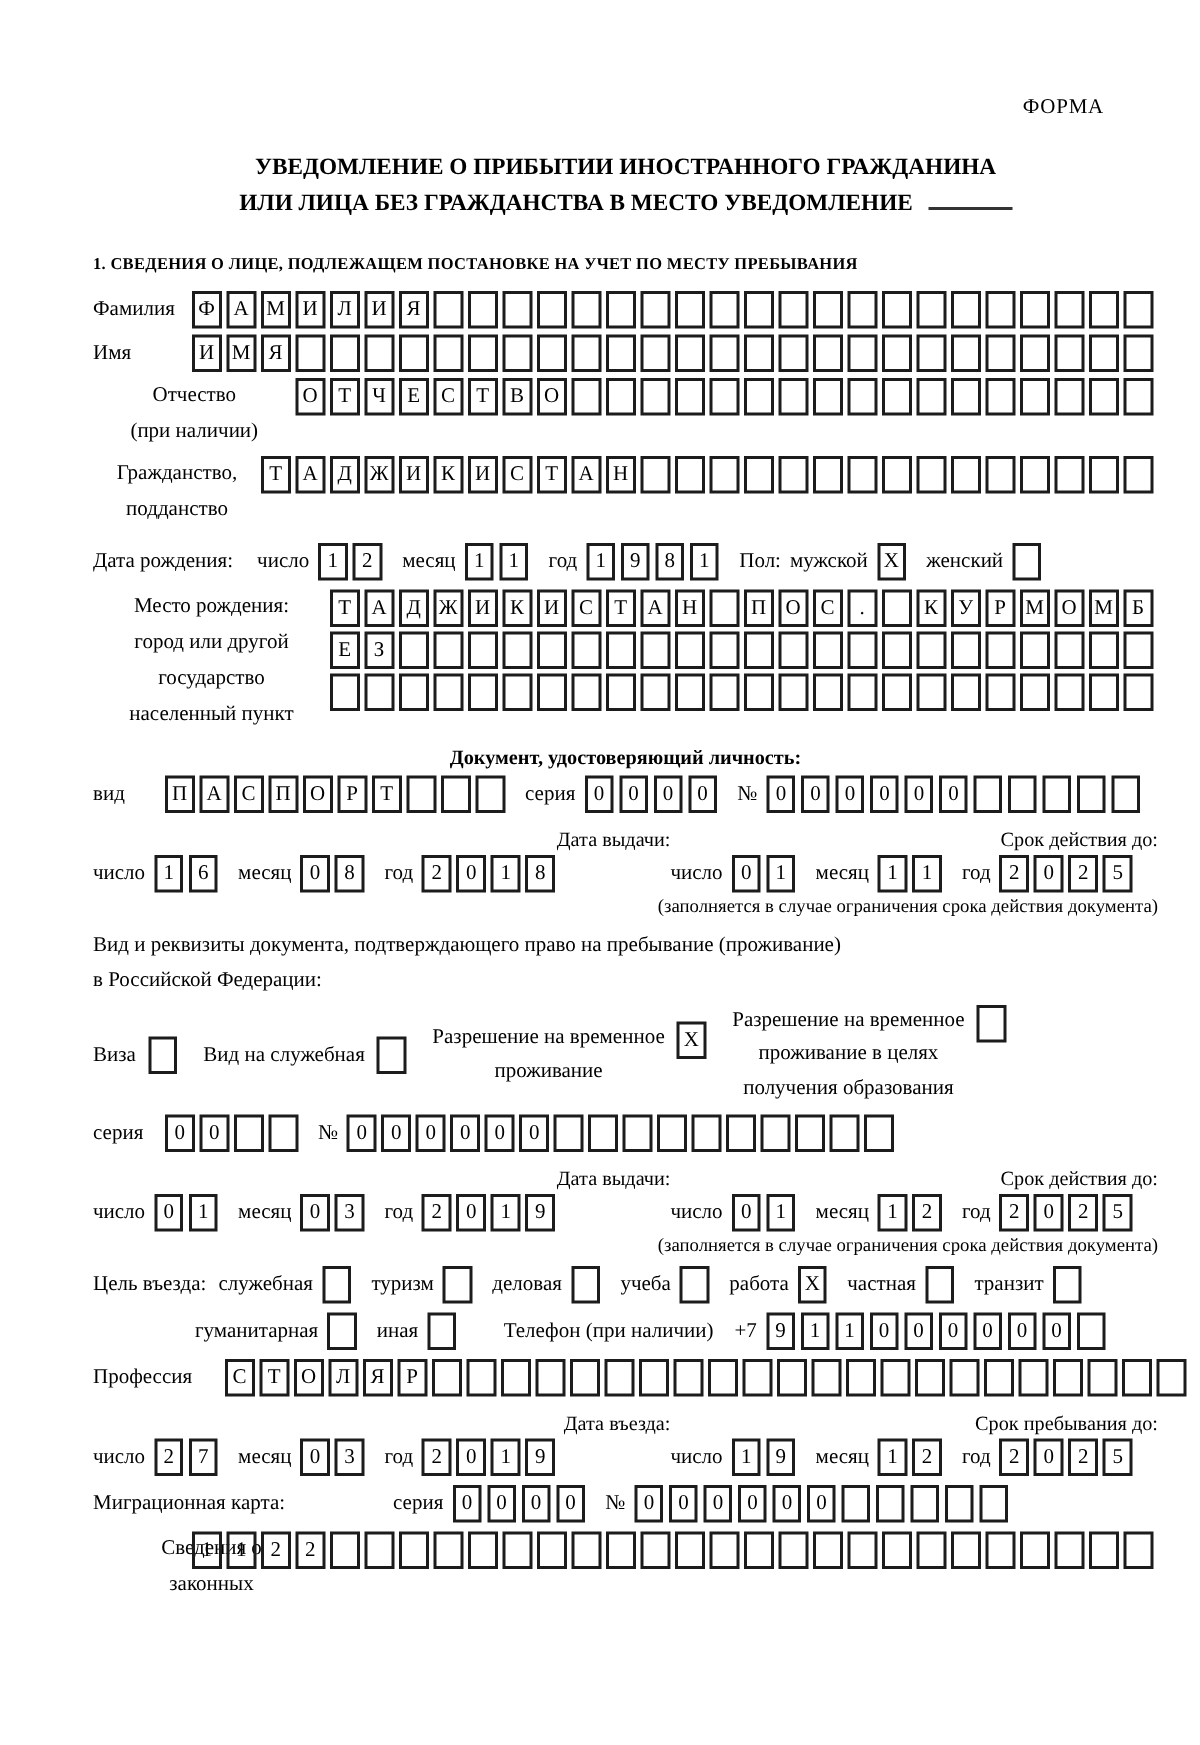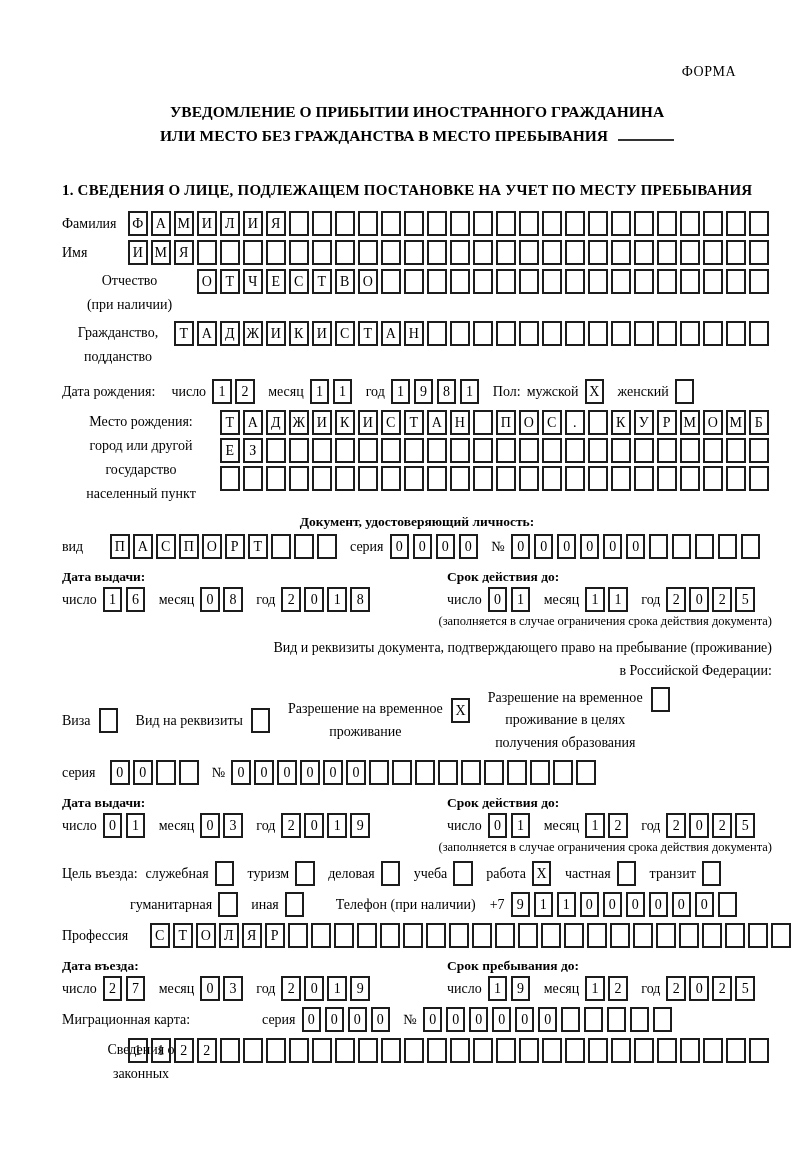--- a/index.html
+++ b/index.html
@@ -6,66 +6,66 @@
   body{width:800px;height:1163px;overflow:hidden;color:#000;
        font-family:"Liberation Serif", serif;font-size:14px;}
   .page{padding:38px 28px 0 62px;}
   
   .hdr{margin-left:558px;font-size:13px;line-height:1.35;}
   .hdr .sub{margin-top:6px;}
   .forma{font-weight:normal;text-align:right;margin:26px 36px 0 0;font-size:14px;letter-spacing:.5px;}
   
   .title{text-align:center;font-weight:bold;font-size:15.5px;line-height:1.55;margin-top:20px;}
   .uline{display:inline-block;width:56px;border-bottom:2px solid #333;margin-left:10px;}
-  .sect{font-weight:bold;font-size:15px;margin-top:34px;letter-spacing:.2px;}
+  .sect{font-weight:bold;font-size:11px;margin-top:22px;letter-spacing:.2px;}
   
   .cells{display:inline-flex;flex-wrap:nowrap;}
   .cell{display:inline-block;width:19.5px;height:25px;box-sizing:border-box;
         border:2px solid #1c1c1c;margin-right:3.5px;text-align:center;
         line-height:22px;font-size:14px;flex:0 0 auto;}
   
   .row{display:flex;align-items:flex-start;margin-top:4px;}
   .lbl{flex:0 0 auto;line-height:25px;}
   .w66{width:66px;} .w112{width:112px;} .w135{width:135px;} .w158{width:158px;}
   .stack{line-height:24px;text-align:center;}
   .cellcol .cells{margin-bottom:3px;}
   .dlbl{line-height:25px;margin:0 6px 0 10px;}
   .dlbl.first{margin-left:0;}
   
   .dochead{text-align:center;font-weight:bold;font-size:13.5px;margin-top:8px;}
   
   .daterow{display:flex;margin-top:10px;}
   .datecol{display:flex;flex-direction:column;}
   .datecol.left{width:385px;}
   .datecol.right{flex:1;}
-  .datehdr{text-align:left;font-size:13.5px;margin-bottom:2px;font-weight:bold;}
+  .datehdr{text-align:right;font-size:13.5px;margin-bottom:2px;}
   .dateline{display:flex;align-items:flex-start;}
   .note{font-size:12.5px;text-align:right;margin-top:2px;}
   
   .vrow{display:flex;align-items:center;margin-top:6px;}
   .vitem{display:flex;align-items:flex-start;margin-right:14px;}
   .vitem .optlines{text-align:center;line-height:1.6;margin-right:8px;}
   .vitem .vl{line-height:25px;margin-right:8px;}
   .purpose{display:flex;align-items:flex-start;margin-right:10px;}
   .purpose .vl{line-height:25px;margin-right:6px;}
   .indent{margin-left:68px;}
-  .plain{line-height:1.5;margin-top:8px;text-align:right;}
+  .plain{line-height:1.5;margin-top:8px;}
   .mt6{margin-top:6px;} .mt10{margin-top:10px;} .mt12{margin-top:12px;}
 </style>
 </head>
 <body>
 
 <div class="page">
 
 
   <div class="forma">ФОРМА</div>
 
   <div class="title">
     <div>УВЕДОМЛЕНИЕ О ПРИБЫТИИ ИНОСТРАННОГО ГРАЖДАНИНА</div>
-    <div><span>ИЛИ МЕСТО БЕЗ ГРАЖДАНСТВА В МЕСТО ПРЕБЫВАНИЯ</span><span class="uline"></span></div>
+    <div><span>ИЛИ ЛИЦА БЕЗ ГРАЖДАНСТВА В МЕСТО УВЕДОМЛЕНИЕ</span><span class="uline"></span></div>
   </div>
 
   <div class="sect">1. СВЕДЕНИЯ О ЛИЦЕ, ПОДЛЕЖАЩЕМ ПОСТАНОВКЕ НА УЧЕТ ПО МЕСТУ ПРЕБЫВАНИЯ</div>
 
   <div class="row mt12">
     <span class="lbl w66">Фамилия</span>
     <span class="cells">
         <span class="cell">Ф</span>
         <span class="cell">А</span>
         <span class="cell">М</span>
@@ -410,21 +410,21 @@
   <div class="plain" style="margin-top:2px">в Российской Федерации:</div>
 
   <div class="vrow">
     <span class="vitem">
       <span class="vl">Виза</span>
       <span class="cells">
           <span class="cell"></span>
         </span>
     </span>
     <span class="vitem">
-      <span class="vl">Вид на реквизиты</span>
+      <span class="vl">Вид на служебная</span>
       <span class="cells">
           <span class="cell"></span>
         </span>
     </span>
     <span class="vitem">
       <span class="optlines">
         <span style="display:block">Разрешение на временное</span>
         <span style="display:block">проживание</span>
       </span>
       <span class="cells">

